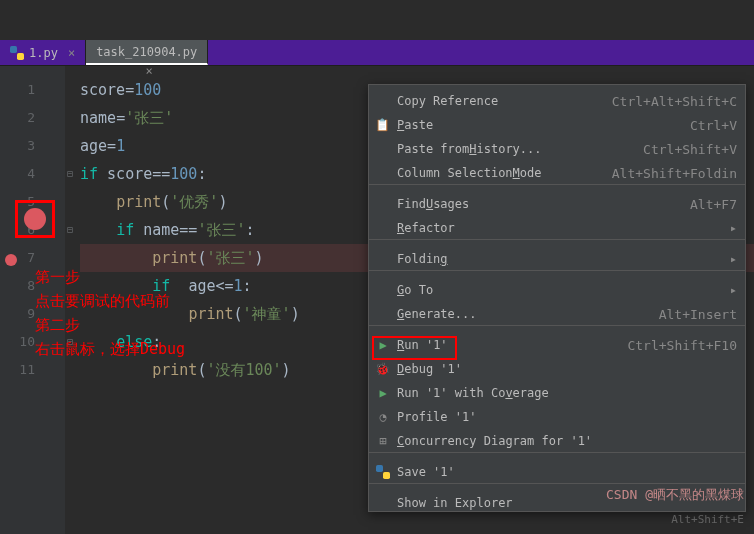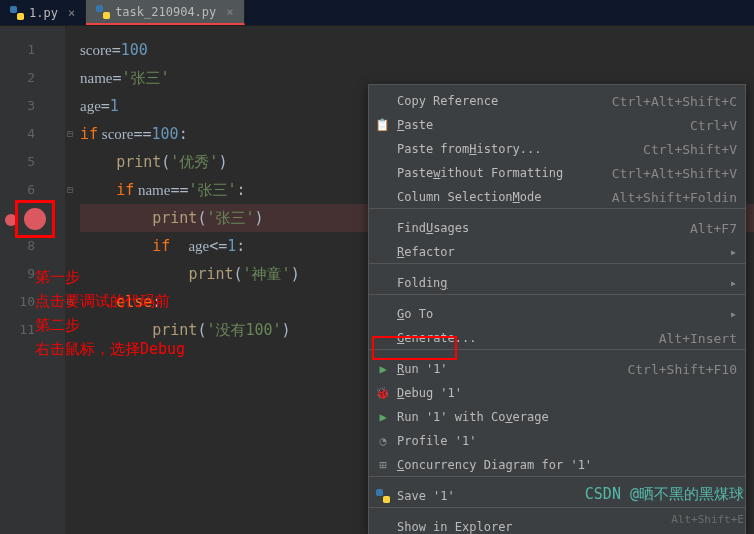--- a/index.html
+++ b/index.html
@@ -1,56 +1,56 @@
 <!DOCTYPE html>
 <html><head>
 <meta charset="utf-8">
 <style>
 * { margin: 0; padding: 0; box-sizing: border-box; }
 body { font-family: "Consolas", "Microsoft YaHei", monospace; background: #2b2b2b; color: #a9b7c6; font-size: 14px; width: 754px; height: 534px; overflow: hidden; position: relative; }
 
-.tabs { display: flex; background: #0f172a; border-bottom: 1px solid #1e1e1e; height: 26px; }
+.tabs { display: flex; background: #4c1d95; border-bottom: 1px solid #1e1e1e; height: 26px; margin-top: 40px; }
 .tab { display: flex; align-items: center; padding: 0 10px; gap: 5px; color: #bbb; font-size: 12px; border-right: 1px solid #1e1e1e; }
-.tab.active { border-bottom: 2px solid #ef4444; background: #515658; }
+.tab.active { border-bottom: 2px solid #ffffff; background: #515658; flex-direction: column; }
 .pyicon { width: 14px; height: 14px; }
 .close-x { color: #888; margin-left: 5px; cursor: pointer; }
 
 .editor { display: flex; height: calc(100% - 26px); }
 .gutter { width: 65px; background: #313335; text-align: right; padding-top: 10px; position: relative; }
 .lineno { color: #606366; font-size: 13px; height: 28px; line-height: 28px; padding-right: 30px; }
 .breakpoint { position: absolute; width: 12px; height: 12px; border-radius: 50%; background: #db5860; left: 5px; top: 188px; }
 
 .code { flex: 1; padding: 10px 0 0 15px; line-height: 28px; font-size: 15px; position: relative; }
 .code-line { height: 28px; white-space: pre; }
 
-.kw { color: #f97316; }
+.kw { color: #14b8a6; }
 .opr { color: #a9b7c6; }
 .num { color: #6897bb; }
 .str { color: #6a8759; }
 .fn { color: #b09d79; }
-.ident { color: #a9b7c6; font-family: Liberation Serif, serif; }
+.ident { color: #a9b7c6; }
 
 .fold-marker { position: absolute; left: -13px; color: #606366; font-size: 10px; }
 
 .bp-box { position: absolute; border: 3px solid #ff0000; width: 40px; height: 38px; left: 15px; top: 200px; z-index: 5; }
 .bp-dot { width: 22px; height: 22px; border-radius: 50%; background: #db5860; position: absolute; top: 5px; left: 6px; }
 
 .annotations { position: absolute; left: 35px; top: 265px; color: #ff0000; font-size: 15px; line-height: 24px; z-index: 4; }
 
 .ctx-menu { position: absolute; left: 368px; top: 84px; width: 378px; background: #3c3f41; border: 1px solid #555; z-index: 10; font-size: 12px; color: #bbb; box-shadow: 0 3px 10px rgba(0,0,0,0.5); }
 .menu-item { display: flex; align-items: center; height: 24px; padding: 8px 8px 0 28px; position: relative; }
 .menu-item .shortcut { margin-left: auto; color: #888; font-size: 13px; }
 .menu-item .arrow { margin-left: auto; color: #888; }
 .menu-sep { height: 1px; background: #555; margin: 3px 0; }
 .micon { position: absolute; left: 6px; width: 16px; height: 16px; display: flex; align-items: center; justify-content: center; }
 .underline-char { text-decoration: underline; }
 
 .debug-box { position: absolute; border: 2px solid #ff0000; left: 372px; top: 336px; width: 85px; height: 24px; z-index: 12; }
 
-.watermark { position: absolute; right: 10px; bottom: 30px; color: #5eead4; font-size: 15px; opacity: 0.7; z-index: 20; }
+.watermark { position: absolute; right: 10px; bottom: 30px; color: #fca5a5; font-size: 13px; opacity: 0.7; z-index: 20; }
 .watermark2 { position: absolute; right: 10px; bottom: 8px; color: #888; font-size: 11px; opacity: 0.6; z-index: 20; }
 
 .line-bp { background: rgba(219,88,96,0.15); }
 </style>
 </head>
 <body>
 
 <div class="tabs">
   <div class="tab">
     <svg class="pyicon" viewBox="0 0 16 16">
@@ -122,26 +122,20 @@
       <span>aste</span>
       <span class="shortcut">Ctrl+V</span>
     </div>
   <div class="menu-item">
       <span>Paste from </span>
       <span class="underline-char">H</span>
       <span>istory...</span>
       <span class="shortcut">Ctrl+Shift+V</span>
     </div>
   <div class="menu-item">
-      <span>Paste </span>
-      <span class="underline-char">w</span>
-      <span>ithout Formatting</span>
-      <span class="shortcut">Ctrl+Alt+Shift+V</span>
-    </div>
-  <div class="menu-item">
       <span>Column Selection </span>
       <span class="underline-char">M</span>
       <span>ode</span>
       <span class="shortcut">Alt+Shift+Foldin</span>
     </div>
   <div class="menu-sep"></div>
   <div class="menu-item">
       <span>Find </span>
       <span class="underline-char">U</span>
       <span>sages</span>

